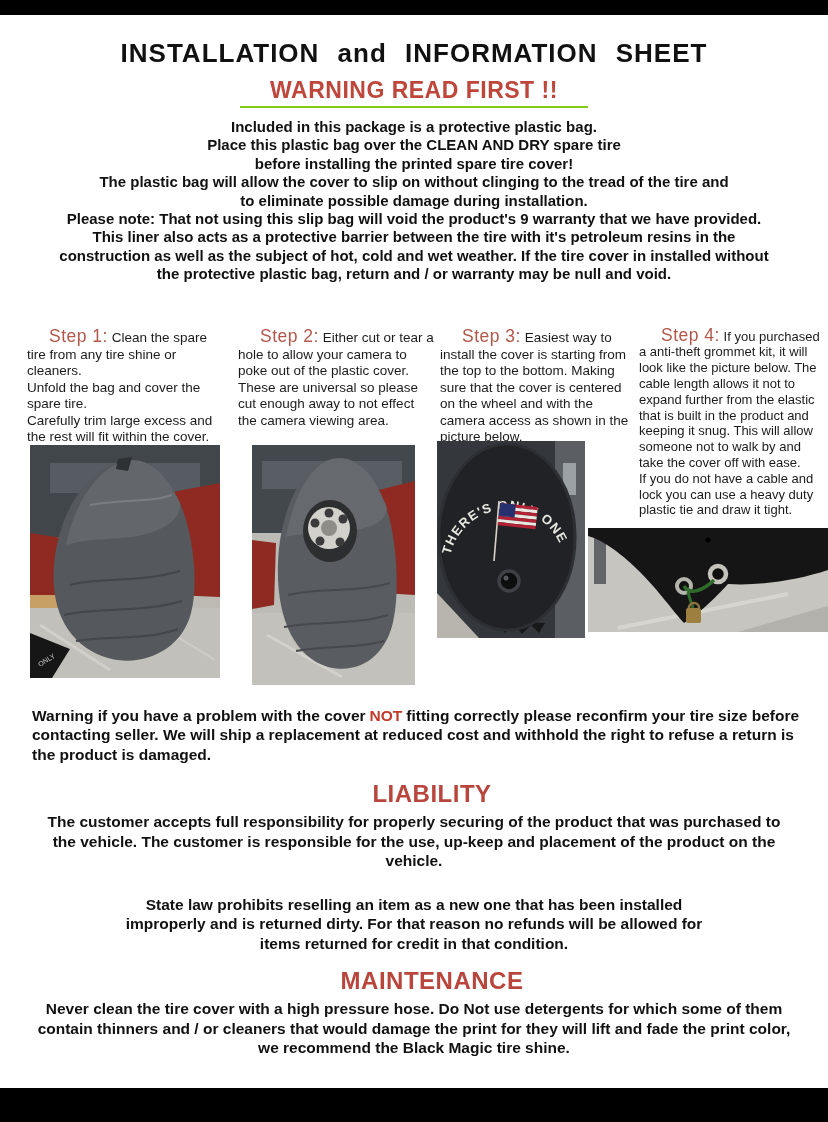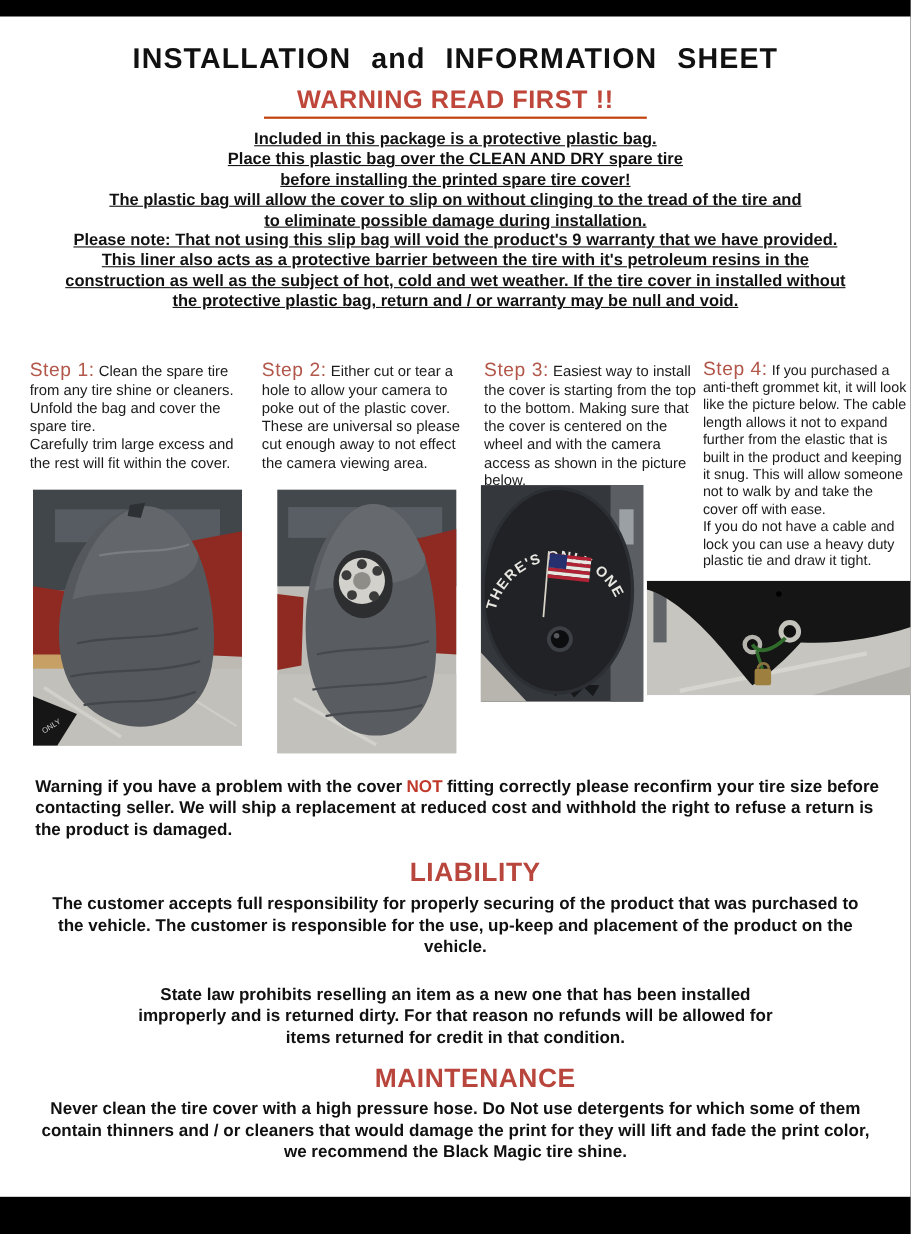--- a/index.html
+++ b/index.html
@@ -11,30 +11,30 @@
   .bar-top{top:0;height:15px;}
   .bar-bottom{bottom:0;height:34px;}
 
   .title{
     margin:38px 0 0 0;text-align:center;font-size:26px;font-weight:bold;
     letter-spacing:1px;word-spacing:10px;color:#111;
   }
   .warn-wrap{text-align:center;margin-top:8px;}
   .warn-head{
     display:inline-block;font-size:23px;font-weight:bold;color:#bf463a;
-    border-bottom:2px solid #c2410c;padding:0 30px 2px 30px;letter-spacing:.5px;
+    border-bottom:2px solid #84cc16;padding:0 30px 2px 30px;letter-spacing:.5px;
   }
-  .intro{margin-top:10px;text-decoration:underline;}
+  .intro{margin-top:10px;}
   .intro-line{
     text-align:center;font-size:15px;font-weight:bold;line-height:18.4px;color:#111;
   }
 
   .steps-zone{position:relative;height:412px;margin-top:4px;}
   .step{position:absolute;font-size:13.5px;line-height:16.5px;color:#1b1b1b;white-space:pre-line;}
-  .step .step-label{font-size:17.5px;color:#b2574a;font-weight:normal;letter-spacing:.5px;}
+  .step .step-label{font-size:17.5px;color:#b2574a;font-weight:normal;letter-spacing:.5px;margin-left:22px;}
   .step-1{left:27px;top:27px;width:202px;}
   .step-2{left:238px;top:27px;width:196px;}
   .step-3{left:440px;top:27px;width:194px;}
   .step-4{left:639px;top:27px;width:186px;font-size:13px;line-height:15.8px;}
 
   .photo{position:absolute;display:block;}
   .photo svg{display:block;}
   .photo-1{left:30px;top:157px;}
   .photo-2{left:252px;top:157px;}
   .photo-3{left:437px;top:153px;}

